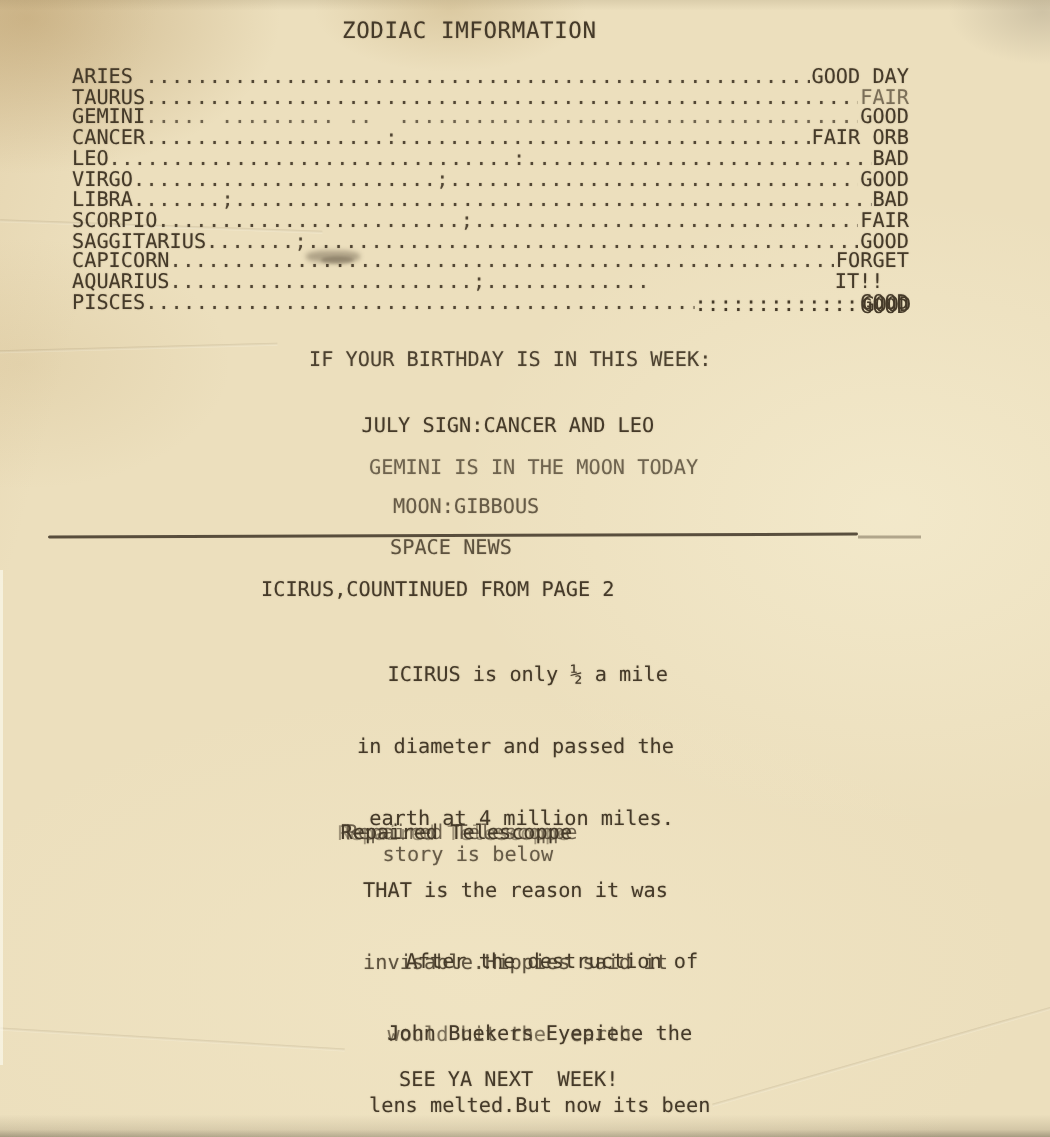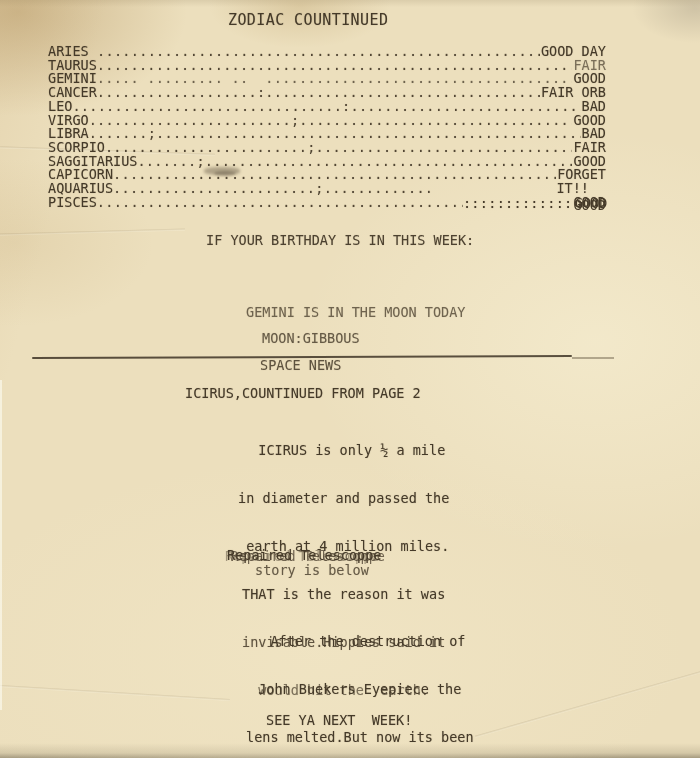--- a/index.html
+++ b/index.html
@@ -56,49 +56,50 @@
 <body>
 
 <div class="page">
 
   <div class="crease" style="top:150px;left:0;width:215px;transform:rotate(2deg);"></div>
   <div class="crease" style="top:231px;left:0;width:185px;transform:rotate(-1.6deg);"></div>
   <div class="crease" style="top:700px;left:470px;width:260px;transform:rotate(-16deg);"></div>
   <div class="crease" style="top:692px;left:0;width:230px;transform:rotate(3.5deg);"></div>
   <div class="edge-light"></div>
 
-  <div class="typed sz-title" style="left:228px;top:11px;">ZODIAC COUNTINUED</div>
+  <div class="typed sz-title" style="left:228px;top:11px;">ZODIAC IMFORMATION</div>
 
   <div class="ztable">
     <div class="zrow"><span class="sign">ARIES</span><span class="leader"> .................................................................</span><span class="value">GOOD DAY</span></div>
     <div class="zrow"><span class="sign">TAURUS</span><span class="leader">..................................................................</span><span class="value">FAIR</span></div>
     <div class="zrow"><span class="sign">GEMINI</span><span class="leader">..... ......... ..  ..............................................</span><span class="value">GOOD</span></div>
     <div class="zrow"><span class="sign">CANCER</span><span class="leader">...................:..............................................</span><span class="value">FAIR ORB</span></div>
     <div class="zrow"><span class="sign">LEO</span><span class="leader">................................:.................................</span><span class="value">BAD</span></div>
     <div class="zrow"><span class="sign">VIRGO</span><span class="leader">........................;.........................................</span><span class="value">GOOD</span></div>
     <div class="zrow"><span class="sign">LIBRA</span><span class="leader">.......;..........................................................</span><span class="value">BAD</span></div>
     <div class="zrow"><span class="sign">SCORPIO</span><span class="leader">........................;.........................................</span><span class="value">FAIR</span></div>
     <div class="zrow"><span class="sign">SAGGITARIUS</span><span class="leader">.......;..........................................................</span><span class="value">GOOD</span></div>
     <div class="zrow"><span class="sign">CAPICORN</span><span class="leader">..................................................................</span><span class="value">FORGET</span></div>
     <div class="zrow"><span class="sign">AQUARIUS</span><span class="leader">........................;.............</span><span class="value">IT!!</span></div>
     <div class="zrow"><span class="sign">PISCES</span><span class="leader">..................................................</span><span class="vprefix">:::::::::::::</span><span class="value overstruck">GOOD</span></div>
   </div>
 
   <div class="smudge" style="left:204px;top:167px;width:36px;height:8px;"></div>
   <div class="smudge2" style="left:214px;top:171px;width:22px;height:5px;"></div>
 
   <div class="typed sz-body fade95" style="left:206px;top:232px;">IF YOUR BIRTHDAY IS IN THIS WEEK:</div>
+  <div class="typed sz-body" style="left:241px;top:276px;">JULY SIGN:CANCER AND LEO</div>
   <div class="typed sz-body fade75" style="left:246px;top:304px;">GEMINI IS IN THE MOON TODAY</div>
   <div class="typed sz-body fade8" style="left:262px;top:330px;text-align:center;">MOON:GIBBOUS</div>
 
   <div class="rule" style="left:32px;top:356px;width:540px;transform:rotate(-0.2deg);"></div>
   <div class="rule-faint" style="left:572px;top:357px;width:42px;"></div>
   <div class="typed sz-body fade85" style="left:260px;top:357px;">SPACE NEWS</div>
 
-  <div class="typed sz-body" style="left:185px;top:385px;">ICIRUS,COUNTINUED FROM PAGE 2</div>
+  <div class="typed sz-body" style="left:174px;top:385px;">ICIRUS,COUNTINUED FROM PAGE 2</div>
   <div class="typed sz-body para p1" style="left:238px;top:410px;">
     <div>  ICIRUS is only ½ a mile</div>
     <div>in diameter and passed the</div>
     <div> earth at 4 million miles.</div>
     <div>THAT is the reason it was</div>
     <div>invisable.Hippies said it</div>
     <div>would hit the  earth.</div>
   </div>
 
   <div class="typed sz-body doublestruck" style="left:227px;top:547px;">Repaired Telescoppe</div>

